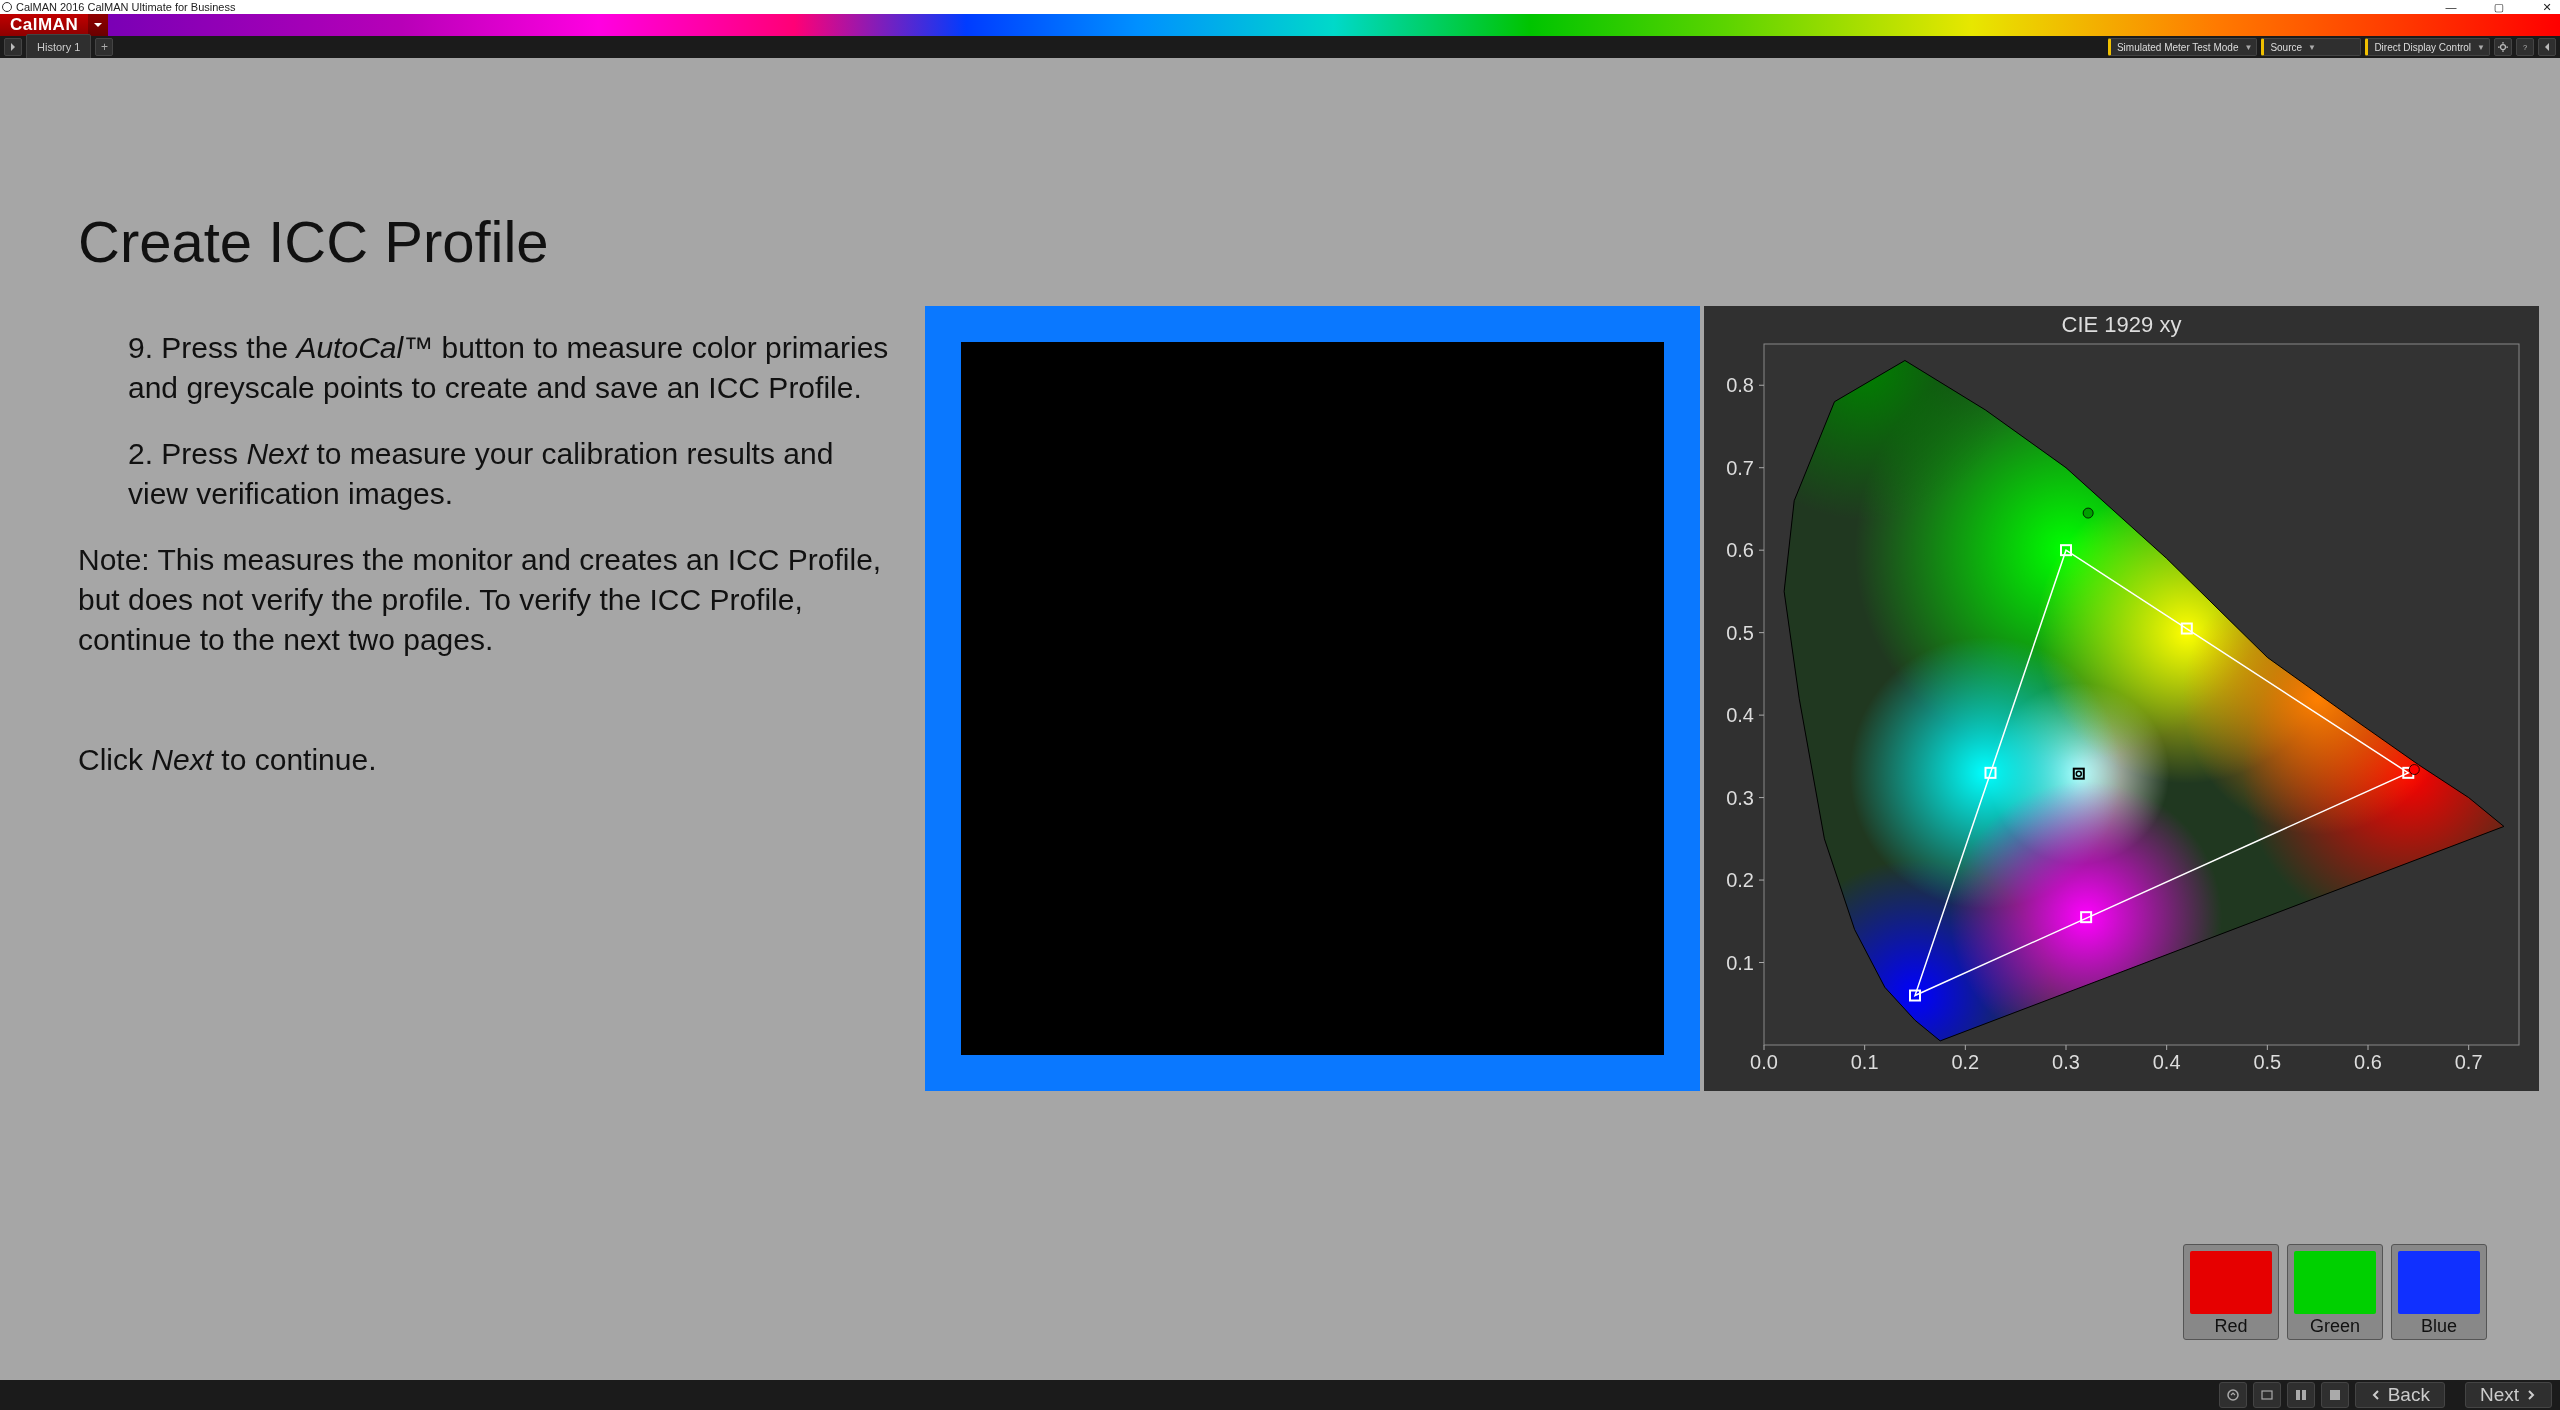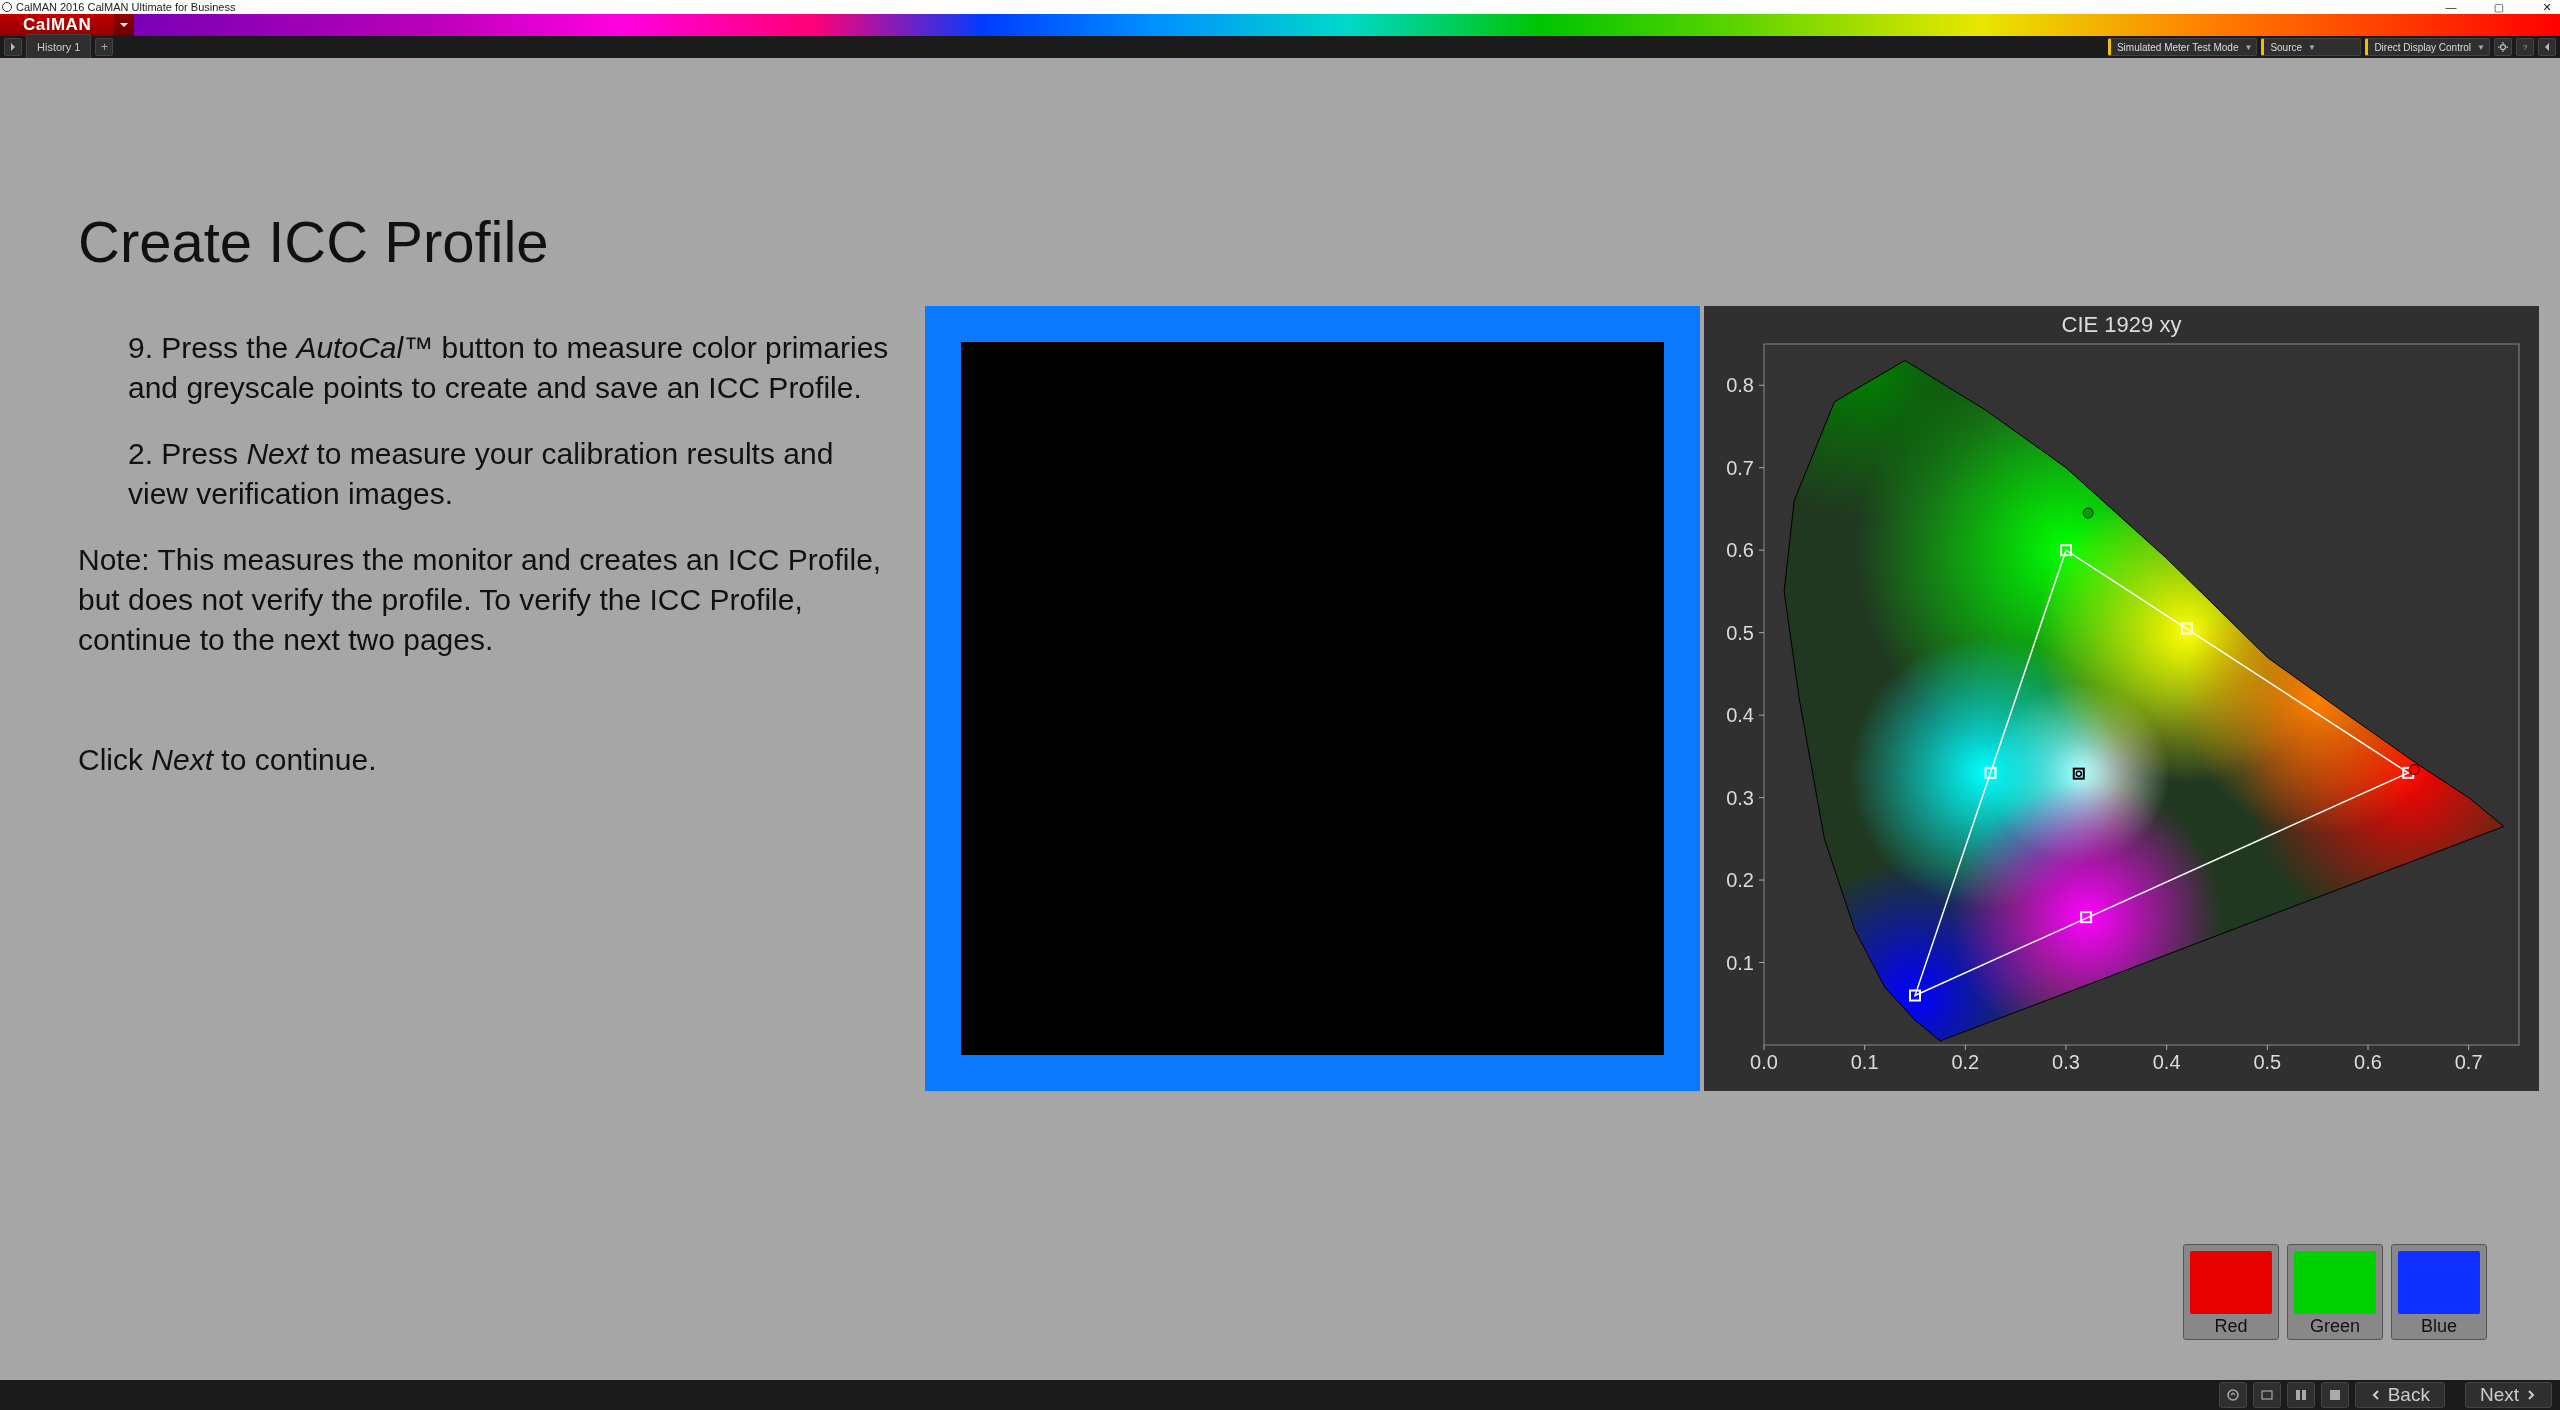--- a/index.html
+++ b/index.html
@@ -21,21 +21,21 @@
 .titlebar-left { display: flex; align-items: center; gap: 4px; }
 .tb-app-icon { width: 10px; height: 10px; border: 1.5px solid #333; border-radius: 50%; }
 .titlebar-buttons { display: flex; gap: 30px; }
 .tb-btn { width: 18px; height: 12px; display: flex; align-items: center; justify-content: center; font-size: 11px; cursor: pointer; }
 
 .menubar {
   height: 22px; display: flex; align-items: stretch;
   background: linear-gradient(to bottom, #c10000, #8e0000);
 }
 .menubar .brand {
-  padding: 0 23px; color: #fff; font-weight: bold; font-size: 17px;
+  padding: 0 10px; color: #fff; font-weight: bold; font-size: 17px;
   display: flex; align-items: center; letter-spacing: .5px;
 }
 .menubar .brand-dd {
   width: 20px; background: rgba(0,0,0,.25);
   display: flex; align-items: center; justify-content: center; cursor: pointer;
 }
 .menubar .brand-dd svg { width: 10px; height: 10px; }
 .menubar .rest {
   flex: 1;
   background: linear-gradient(to right,

